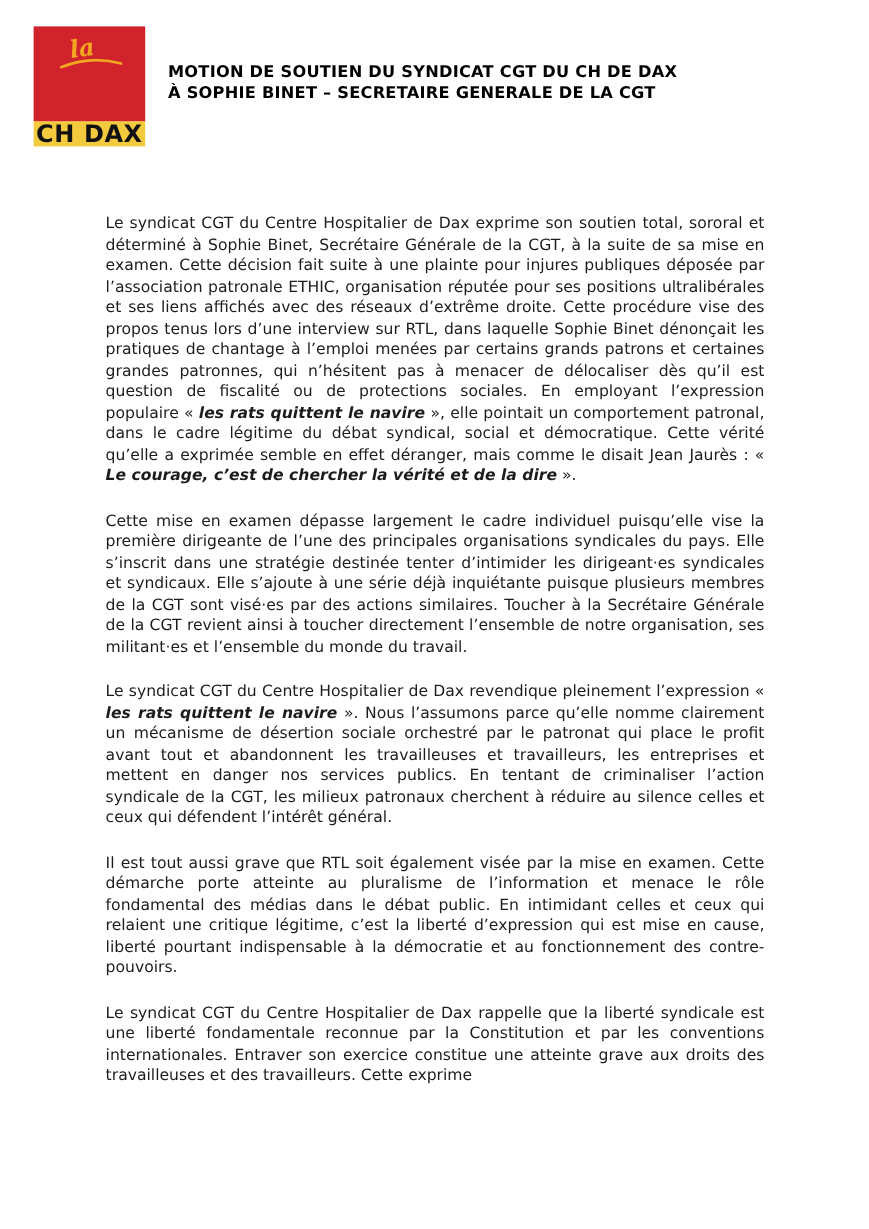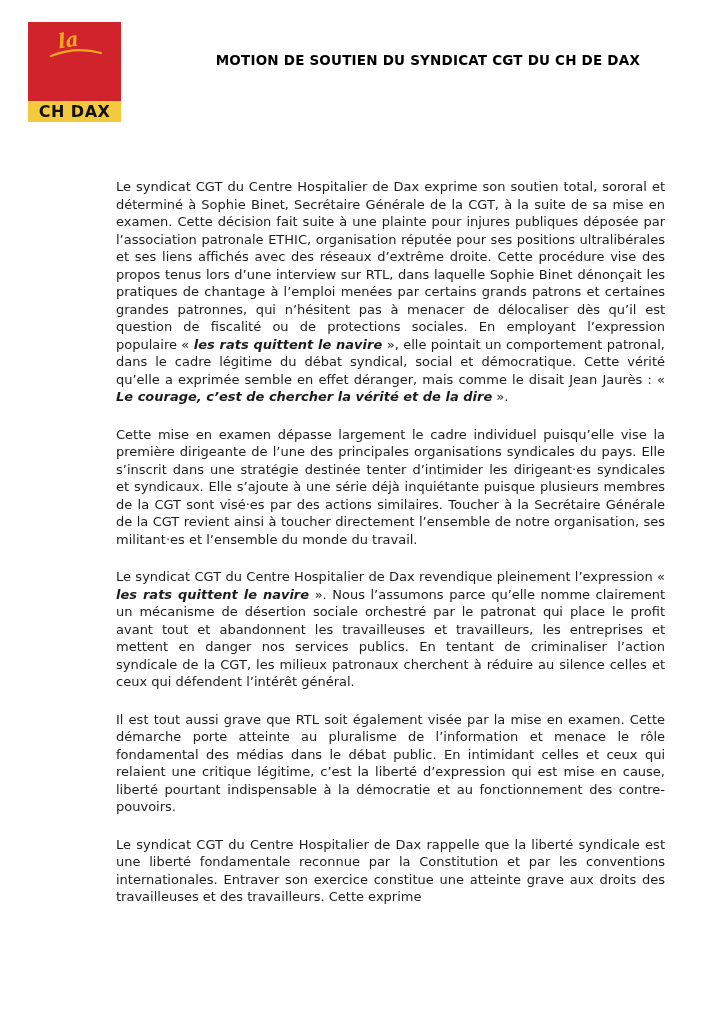--- a/index.html
+++ b/index.html
@@ -60,51 +60,50 @@
     line-height: 34px;
     letter-spacing: -1px;
     color: #ffffff;
   }
   .logo-band {
     width: 93px;
     height: 21px;
     background: #f3ca3d;
     color: #111111;
     font-weight: bold;
-    font-size: 16px;
+    font-size: 20px;
     line-height: 21px;
     text-align: center;
     letter-spacing: 0.5px;
   }
 
   
   .title {
     position: absolute;
     left: 140px;
     top: 51px;
     width: 500px;
-    text-align: right;
+    text-align: left;
     font-weight: bold;
     font-size: 13.5px;
     line-height: 18px;
     color: #000000;
     letter-spacing: 0.2px;
   }
 
   
   .doc-body {
     position: absolute;
     left: 88px;
     top: 178px;
     width: 549px;
     font-size: 13px;
     line-height: 17.5px;
     text-align: justify;
     color: #1c1c1c;
-    margin-left: 28px;
   }
   .doc-body p.para {
     margin: 0 0 20px 0;
   }
   .doc-body span.bi {
     font-weight: bold;
     font-style: italic;
   }
 </style>
 </head>
@@ -117,20 +116,21 @@
       <span class="logo-la" style="color: rgb(242, 168, 30);">la</span>
       <svg class="logo-la-swash" viewBox="0 0 52 10" aria-hidden="true">
         <path d="M1,8 Q26,-2 51,5" fill="none" stroke="#f2a81e" stroke-width="2.2" stroke-linecap="round"></path>
       </svg>
     </div>
     <div class="logo-band" style="background: rgb(243, 202, 61); color: rgb(17, 17, 17);">CH DAX</div>
   </div>
 
   <div class="title">
     <div>MOTION DE SOUTIEN DU SYNDICAT CGT DU CH DE DAX</div>
+    <div>À SOPHIE BINET – SECRETAIRE GENERALE DE LA CGT</div>
   </div>
 
   <div class="doc-body">
       <p class="para"><span>Le syndicat CGT du Centre Hospitalier de Dax exprime son soutien total, sororal et déterminé à Sophie Binet, Secrétaire Générale de la CGT, à la suite de sa mise en examen. Cette décision fait suite à une plainte pour injures publiques déposée par l’association patronale ETHIC, organisation réputée pour ses positions ultralibérales et ses liens affichés avec des réseaux d’extrême droite. Cette procédure vise des propos tenus lors d’une interview sur RTL, dans laquelle Sophie Binet dénonçait les pratiques de chantage à l’emploi menées par certains grands patrons et certaines grandes patronnes, qui n’hésitent pas à menacer de délocaliser dès qu’il est question de fiscalité ou de protections sociales. En employant l’expression populaire « </span><span class="bi">les rats quittent le navire</span><span> », elle pointait un comportement patronal, dans le cadre légitime du débat syndical, social et démocratique. Cette vérité qu’elle a exprimée semble en effet déranger, mais comme le disait Jean Jaurès : « </span><span class="bi">Le courage, c’est de chercher la vérité et de la dire</span><span> ».</span></p>
       <p class="para"><span>Cette mise en examen dépasse largement le cadre individuel puisqu’elle vise la première dirigeante de l’une des principales organisations syndicales du pays. Elle s’inscrit dans une stratégie destinée tenter d’intimider les dirigeant·es syndicales et syndicaux. Elle s’ajoute à une série déjà inquiétante puisque plusieurs membres de la CGT sont visé·es par des actions similaires. Toucher à la Secrétaire Générale de la CGT revient ainsi à toucher directement l’ensemble de notre organisation, ses militant·es et l’ensemble du monde du travail.</span></p>
       <p class="para"><span>Le syndicat CGT du Centre Hospitalier de Dax revendique pleinement l’expression « </span><span class="bi">les rats quittent le navire</span><span> ». Nous l’assumons parce qu’elle nomme clairement un mécanisme de désertion sociale orchestré par le patronat qui place le profit avant tout et abandonnent les travailleuses et travailleurs, les entreprises et mettent en danger nos services publics. En tentant de criminaliser l’action syndicale de la CGT, les milieux patronaux cherchent à réduire au silence celles et ceux qui défendent l’intérêt général.</span></p>
       <p class="para"><span>Il est tout aussi grave que RTL soit également visée par la mise en examen. Cette démarche porte atteinte au pluralisme de l’information et menace le rôle fondamental des médias dans le débat public. En intimidant celles et ceux qui relaient une critique légitime, c’est la liberté d’expression qui est mise en cause, liberté pourtant indispensable à la démocratie et au fonctionnement des contre-pouvoirs.</span></p>
       <p class="para"><span>Le syndicat CGT du Centre Hospitalier de Dax rappelle que la liberté syndicale est une liberté fondamentale reconnue par la Constitution et par les conventions internationales. Entraver son exercice constitue une atteinte grave aux droits des travailleuses et des travailleurs. Cette exprime</span></p>
     </div>
 

